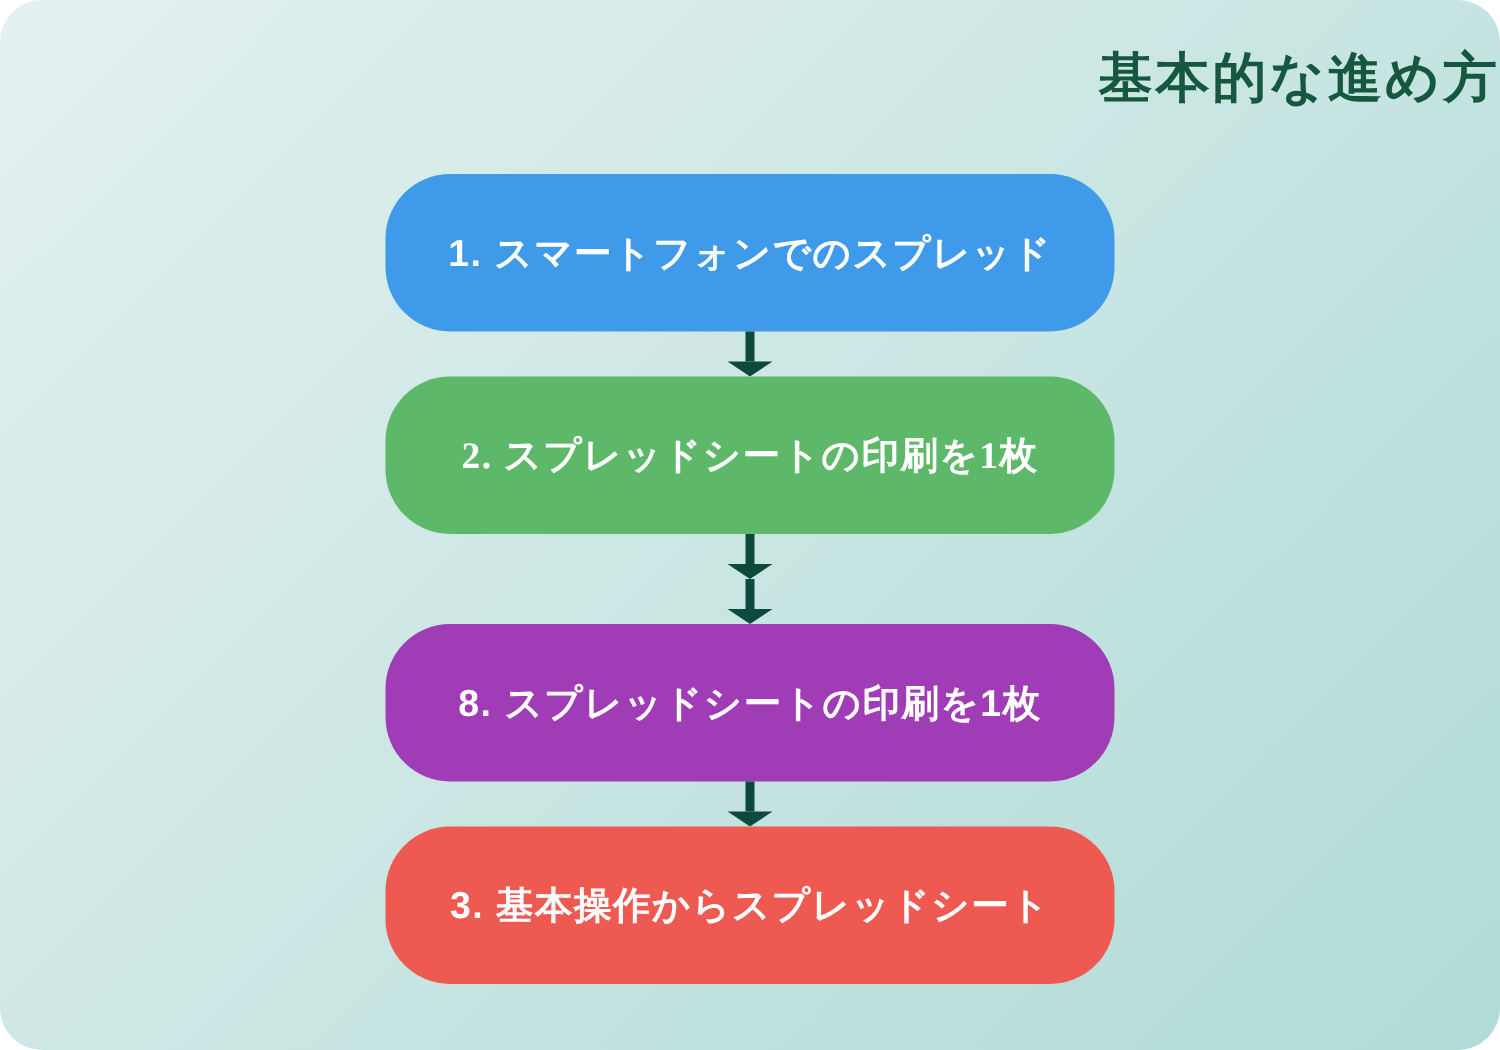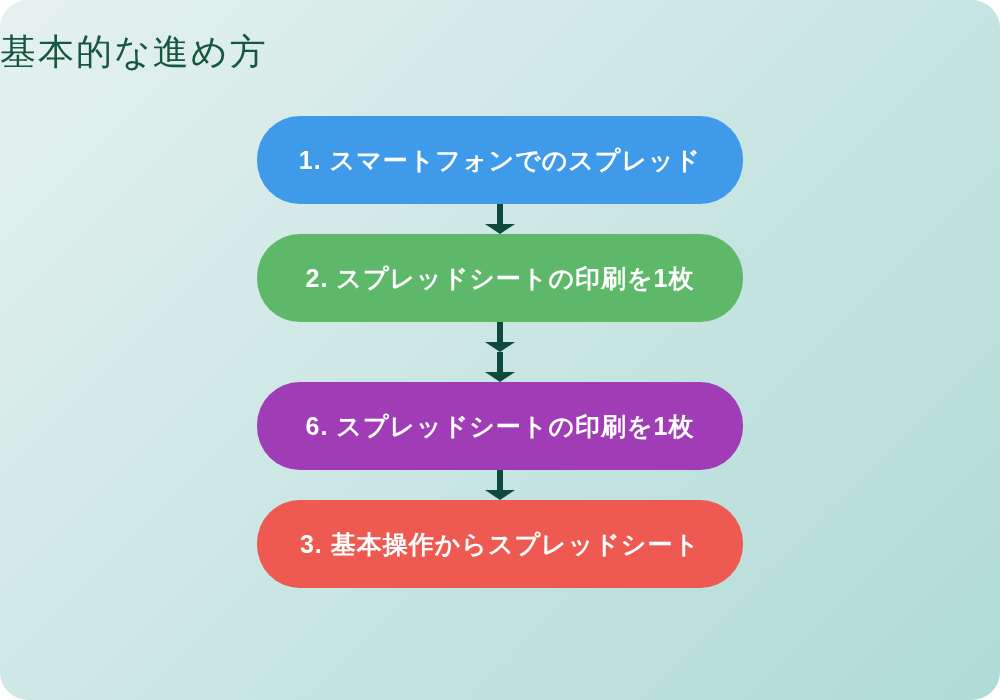--- a/index.html
+++ b/index.html
@@ -12,35 +12,35 @@
   .canvas {
     position: relative;
     width: 1000px;
     height: 700px;
     border-radius: 28px;
     overflow: hidden;
     padding-top: 30px;
   }
   .page-title {
     margin: 0;
-    text-align: left;
+    text-align: right;
     font-size: 36px;
-    font-weight: normal;
+    font-weight: bold;
     letter-spacing: 2px;
     line-height: 44px;
   }
   .flow {
     margin-top: 42px;
     display: flex;
     flex-direction: column;
     align-items: center;
   }
   .pill {
     width: 486px;
-    height: 88px;
+    height: 105px;
     border-radius: 43px;
     display: flex;
     align-items: center;
     justify-content: center;
   }
   .pill-label {
     font-size: 25px;
     font-weight: bold;
     letter-spacing: 1px;
     white-space: nowrap;
@@ -77,37 +77,37 @@
 
     <div class="pill" style="background-color: rgb(63, 154, 234);">
       <span class="pill-label" style="color: rgb(255, 255, 255);">1. スマートフォンでのスプレッド</span>
     </div>
 
     <div class="arrow" style="color: rgb(13, 74, 60);">
       <div class="arrow-stem"></div>
       <div class="arrow-head"></div>
     </div>
 
-    <div class="pill" style="background-color: rgb(94, 184, 105);">
+    <div class="pill" style="background-color: rgb(94, 184, 105); font-family: Liberation Serif, serif;">
       <span class="pill-label" style="color: rgb(255, 255, 255);">2. スプレッドシートの印刷を1枚</span>
     </div>
 
     <div class="arrow" style="color: rgb(13, 74, 60);">
       <div class="arrow-stem"></div>
       <div class="arrow-head"></div>
     </div>
 
 
     <div class="arrow" style="color: rgb(13, 74, 60);">
       <div class="arrow-stem"></div>
       <div class="arrow-head"></div>
     </div>
 
     <div class="pill" style="background-color: rgb(160, 60, 182);">
-      <span class="pill-label" style="color: rgb(255, 255, 255);">6. スプレッドシートの印刷を1枚</span>
+      <span class="pill-label" style="color: rgb(255, 255, 255);">8. スプレッドシートの印刷を1枚</span>
     </div>
 
     <div class="arrow" style="color: rgb(13, 74, 60);">
       <div class="arrow-stem"></div>
       <div class="arrow-head"></div>
     </div>
 
     <div class="pill" style="background-color: rgb(238, 90, 82);">
       <span class="pill-label" style="color: rgb(255, 255, 255);">3. 基本操作からスプレッドシート</span>
     </div>

